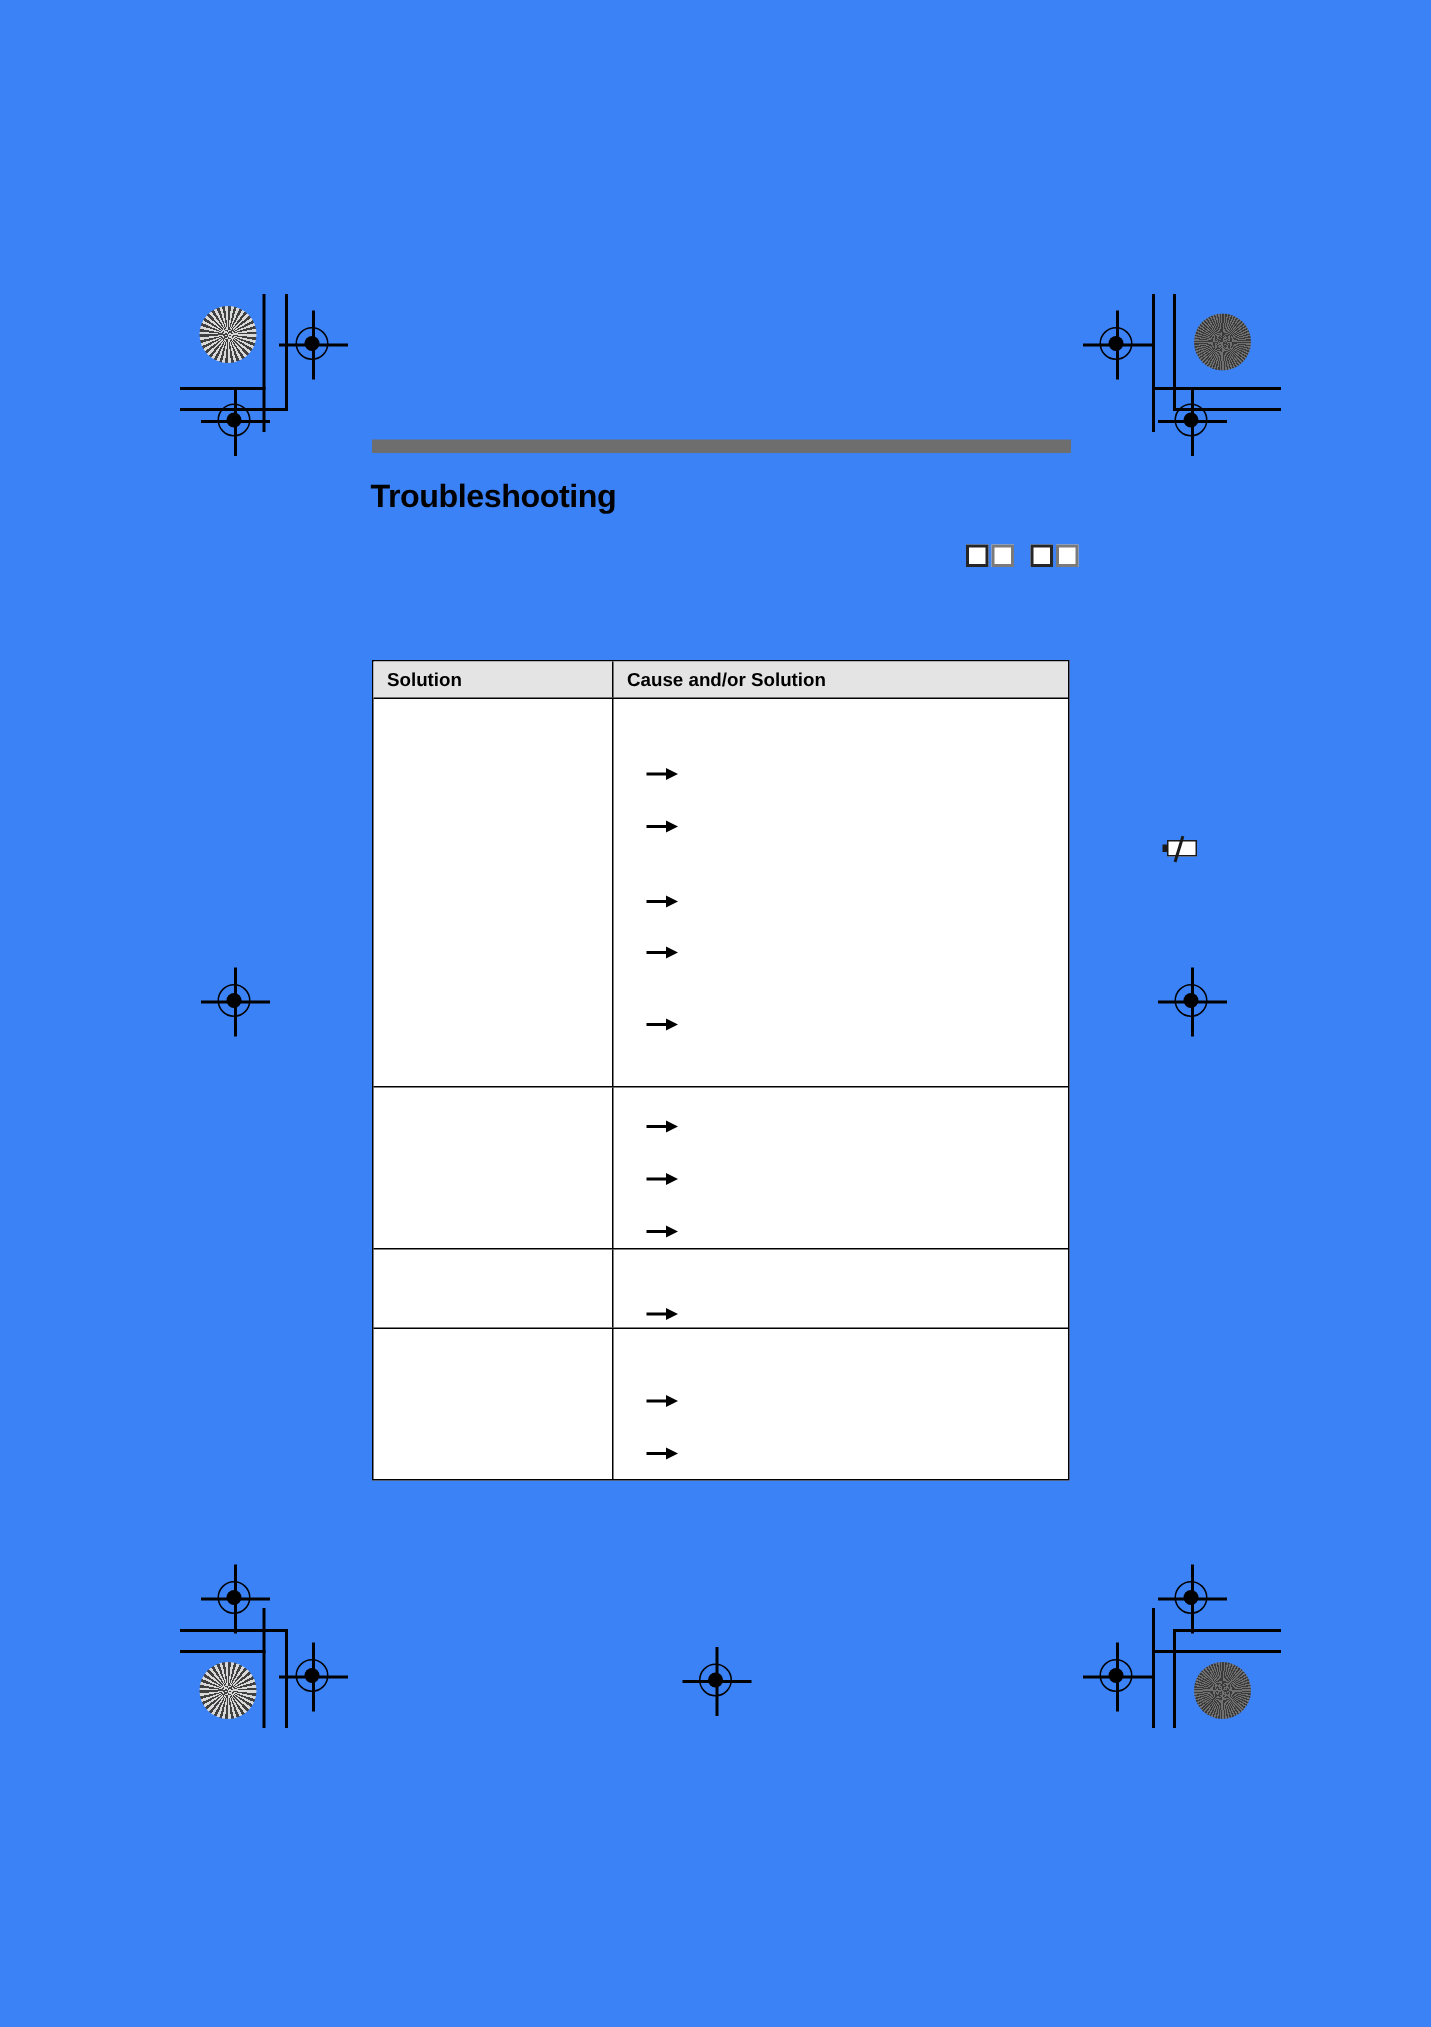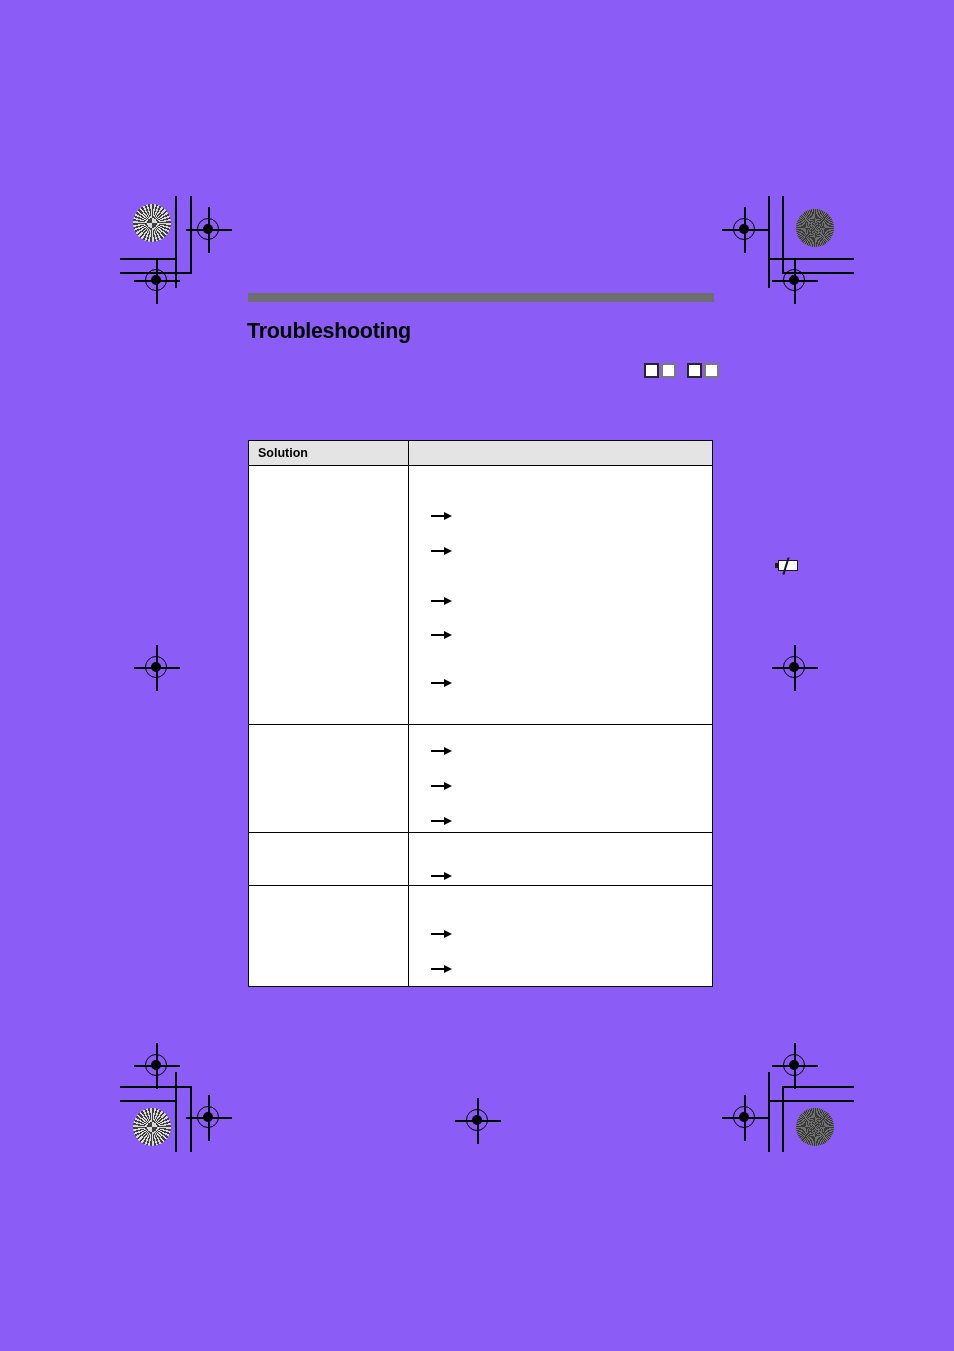--- a/index.html
+++ b/index.html
@@ -10,21 +10,21 @@
   }
   body {
     font-family: "Liberation Sans", sans-serif;
     -webkit-font-smoothing: antialiased;
   }
 
   #page {
     position: relative;
     width: 954px;
     height: 1351px;
-    background: #8b5cf6;
+    background: #3b82f6;
     overflow: hidden;
   }
 
   
   .regmark {
     position: absolute;
     width: 46px;
     height: 46px;
     pointer-events: none;
   }
@@ -323,20 +323,21 @@
     <span class="glyph-box g-lite"></span>
     <span class="glyph-gap"></span>
     <span class="glyph-box"></span>
     <span class="glyph-box g-lite"></span>
   </div>
 
   <div class="tbl">
 
     <div class="tbl-head">
       <div class="th c1">Solution</div>
+      <div class="th c2">Cause and/or Solution</div>
     </div>
 
     <div class="tr" style="height:258px;">
       <div class="td c1"></div>
       <div class="td c2">
         <span class="arrow" style="top:44px;">
             <i class="shaft"></i>
             <i class="head"></i>
           </span>
         <span class="arrow" style="top:79px;">

